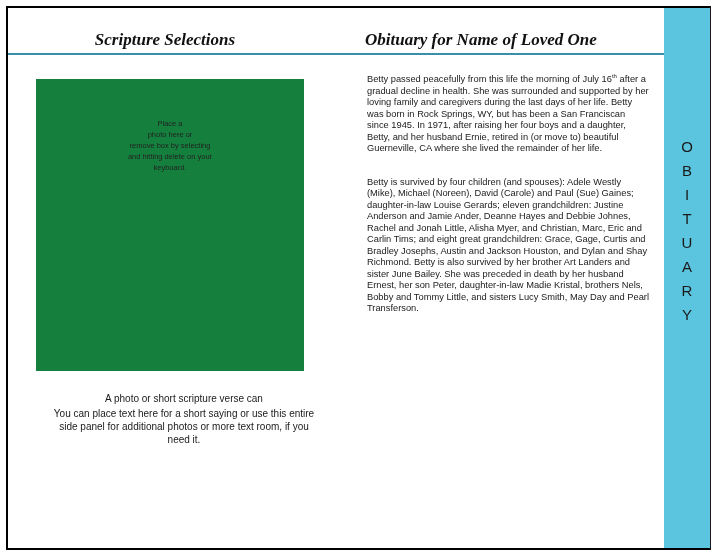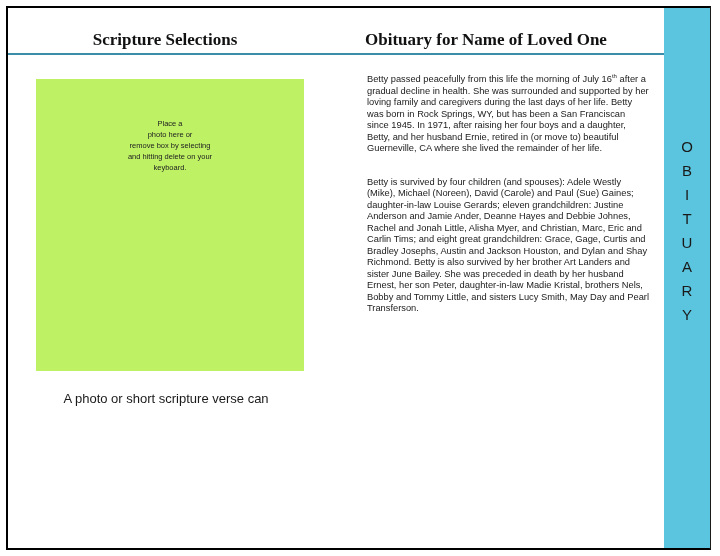--- a/index.html
+++ b/index.html
@@ -2,26 +2,26 @@
 <html><head>
   <meta charset="utf-8">
   <style>
     html, body { margin:0; padding:0; background:#ffffff; }
     body { width:720px; height:556px; position:relative; overflow:hidden; }
     .frame { position:absolute; left:6px; top:6px; width:705px; height:544px; border:2px solid #000; border-right:2px solid #1a1a1a; box-sizing:border-box; }
     .rule { position:absolute; left:8px; top:53px; width:656px; height:2px; background:#3b8ea8; }
     .side { position:absolute; left:664px; top:8px; width:46px; height:540px; background:#5bc5df; }
     .side-letters { position:absolute; left:0; top:127px; width:46px; text-align:center; font-family:"Liberation Sans", sans-serif; font-size:15px; color:#1a1a1a; line-height:24px; }
     .side-letters span { display:block; }
-    .title { position:absolute; top:30px; font-family:"Liberation Serif", serif; font-weight:bold; font-size:17px; color:#111; }
+    .title { position:absolute; top:30px; font-family:"Liberation Serif", serif; font-style:italic; font-weight:bold; font-size:17px; color:#111; }
     .title-left { left:0; width:330px; text-align:center; }
     .title-right { left:365px; width:260px; text-align:left; }
-    .photo { position:absolute; left:36px; top:79px; width:268px; height:292px; background:#bef264; }
+    .photo { position:absolute; left:36px; top:79px; width:268px; height:292px; background:#15803d; }
     .photo-text { position:absolute; left:0; top:39px; width:100%; text-align:center; font-family:"Liberation Sans", sans-serif; font-size:7.5px; line-height:11px; color:#222; }
-    .left-notes { position:absolute; left:32px; top:392px; width:268px; text-align:center; font-family:"Liberation Sans", sans-serif; font-size:13px; line-height:13px; color:#1a1a1a; }
+    .left-notes { position:absolute; left:50px; top:392px; width:268px; text-align:center; font-family:"Liberation Sans", sans-serif; font-size:10px; line-height:13px; color:#1a1a1a; }
     .left-notes p { margin:0 0 13px 0; }
     .left-notes p.first { margin-bottom:2px; }
     .obit { position:absolute; left:367px; top:74px; width:282px; font-family:"Liberation Sans", sans-serif; font-size:9.3px; line-height:11.5px; color:#1a1a1a; }
     .obit p { margin:0 0 22px 0; }
     sup { font-size:6px; line-height:0; }
   </style>
 </head>
 <body>
 
 <div class="frame"></div>
@@ -33,20 +33,21 @@
 <div class="photo">
   <div class="photo-text" style="white-space:pre-line;">Place a
 photo here or
 remove box by selecting
 and hitting delete on your
 keyboard.</div>
 </div>
 
 <div class="left-notes">
   <p class="first">A photo or short scripture verse can</p>
+  <p>You can place text here for a short saying or use this entire side panel for additional photos or more text room, if you need it.</p>
 </div>
 
 <div class="obit">
   <p><span>Betty passed peacefully from this life the morning of July 16</span><sup>th</sup><span> after a gradual decline in health.  She was surrounded and supported by her loving family and caregivers during the last days of her life.  Betty was born in Rock Springs, WY, but has been a San Franciscan since 1945.  In 1971, after raising her four boys and a daughter, Betty, and her husband Ernie, retired in (or move to) beautiful Guerneville, CA where she lived the remainder of her life.</span></p>
   <p>Betty is survived by four children (and spouses): Adele Westly (Mike), Michael (Noreen), David (Carole) and Paul (Sue) Gaines;  daughter-in-law Louise Gerards;  eleven grandchildren: Justine Anderson and Jamie Ander, Deanne Hayes and Debbie Johnes, Rachel and Jonah Little, Alisha Myer, and Christian, Marc, Eric and Carlin Tims;  and eight great grandchildren: Grace, Gage, Curtis and Bradley Josephs, Austin and Jackson Houston, and Dylan and Shay Richmond.  Betty is also survived by her brother Art Landers and sister June Bailey.  She was preceded in death by her husband Ernest, her son Peter, daughter-in-law Madie Kristal, brothers Nels, Bobby and Tommy Little, and sisters Lucy Smith, May Day and Pearl Transferson.</p>
 </div>
 
 <div class="side">
   <div class="side-letters" id="side-letters">
       <span>O</span>

